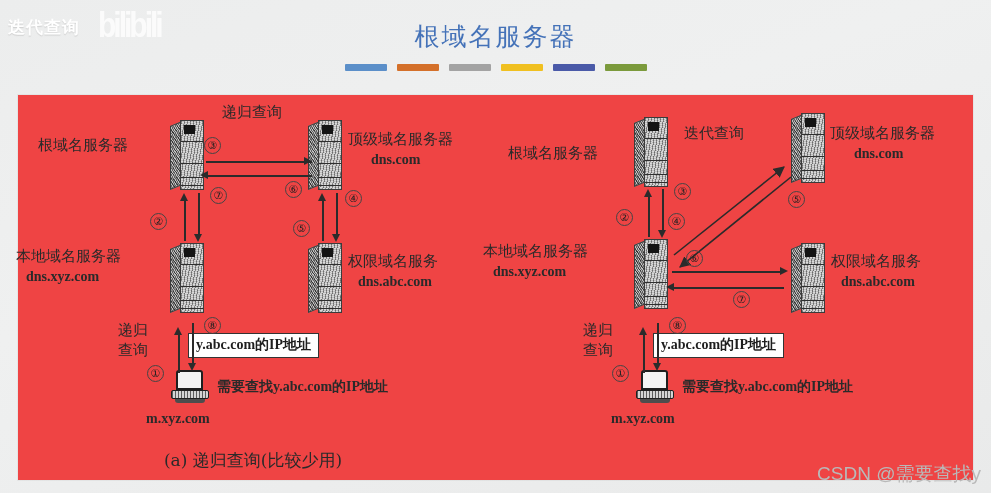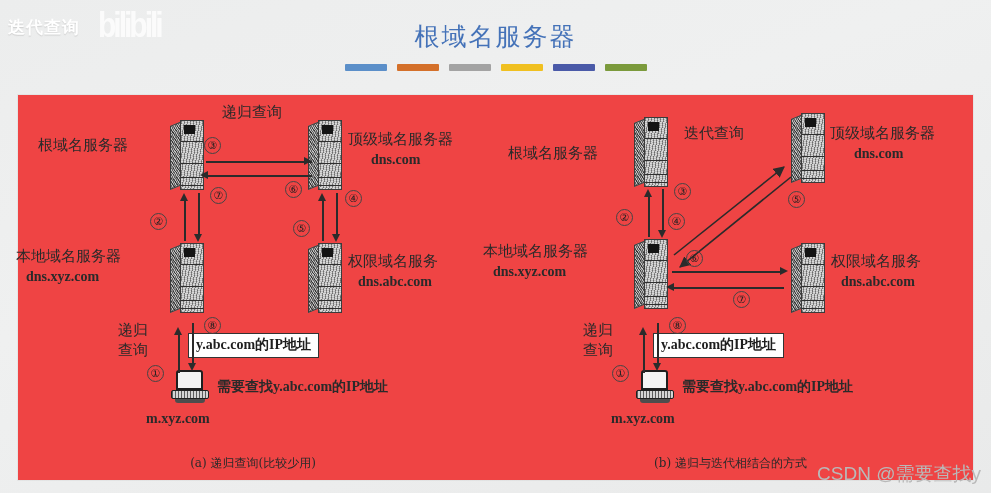--- a/index.html
+++ b/index.html
@@ -156,21 +156,21 @@
     padding: 2px 7px 3px;
     font-family: "Liberation Serif", "DejaVu Serif", serif;
     font-size: 14px; font-weight: bold; color: #1e1e1e;
     white-space: nowrap;
   }
 
   .caption {
     position: absolute; bottom: 8px; width: 100%;
     text-align: center;
     font-family: "DejaVu Serif", "Liberation Serif", serif;
-    font-size: 12px; color: #2a2a2a;
+    font-size: 17px; color: #2a2a2a;
   }
 
   svg.diag { position: absolute; left: 0; top: 0; overflow: visible; }
 
   
   #watermark {
     position: absolute; right: 10px; bottom: 6px;
     font-size: 19px; color: #b9b9b9;
     white-space: nowrap;
     font-family: "Liberation Sans", sans-serif;
@@ -383,17 +383,16 @@
 
     <div class="step" style="left:186px; top:88px;">③</div>
     <div class="step" style="left:128px; top:114px;">②</div>
     <div class="step" style="left:180px; top:118px;">④</div>
     <div class="step" style="left:300px; top:96px;">⑤</div>
     <div class="step" style="left:198px; top:155px;">⑥</div>
     <div class="step" style="left:245px; top:196px;">⑦</div>
     <div class="step" style="left:181px; top:222px;">⑧</div>
     <div class="step" style="left:124px; top:270px;">①</div>
 
-    <div class="caption">(b) 递归与迭代相结合的方式</div>
   </div>
 </div>
 
 <div id="watermark">CSDN @需要查找y</div>
 
 </body></html>

